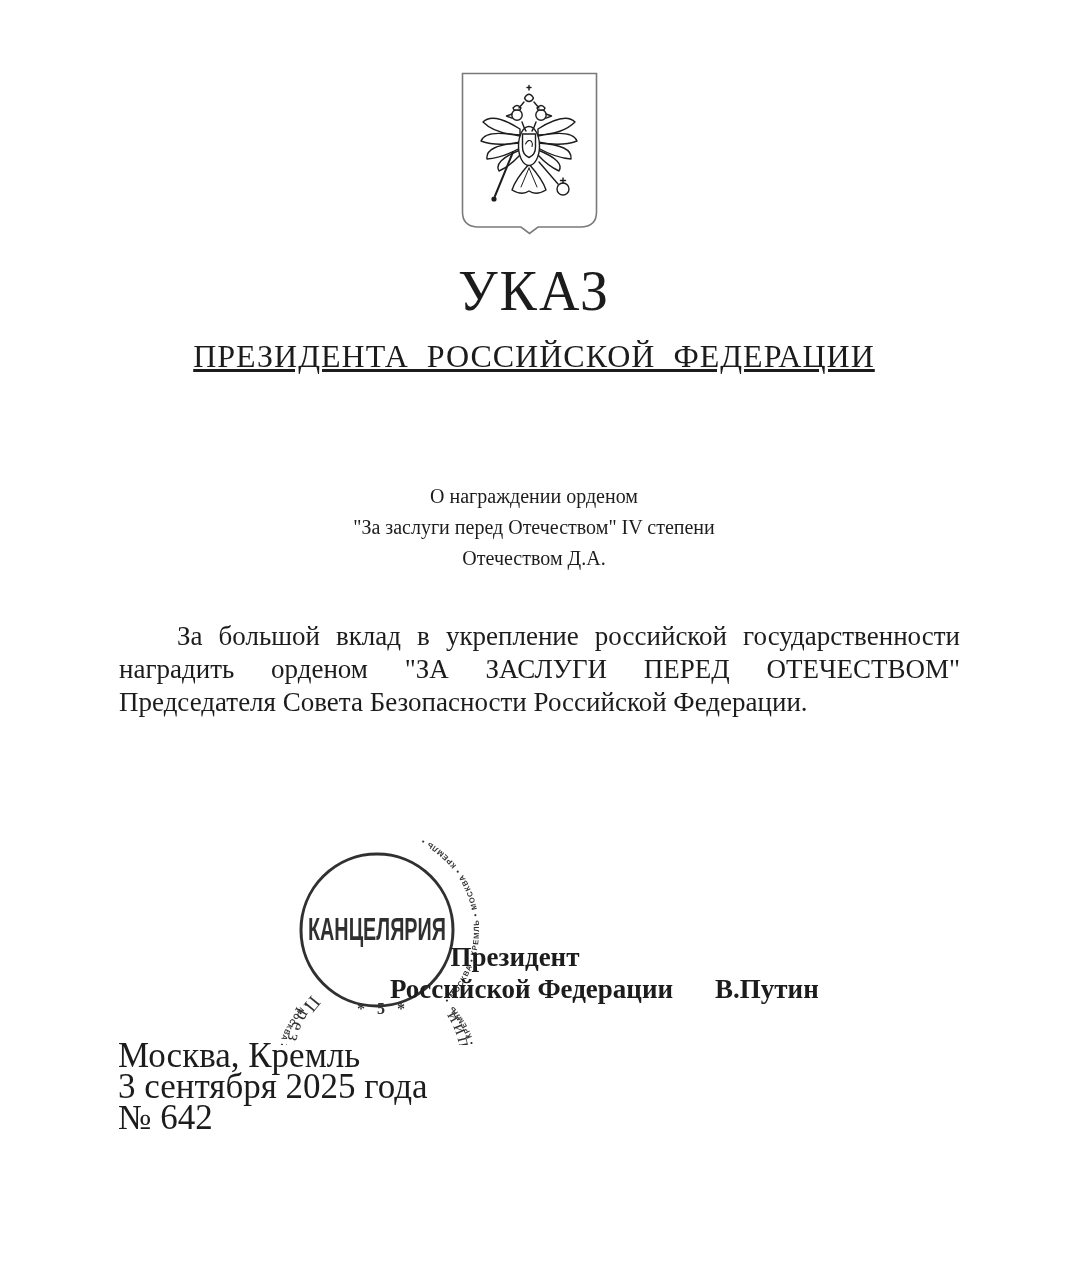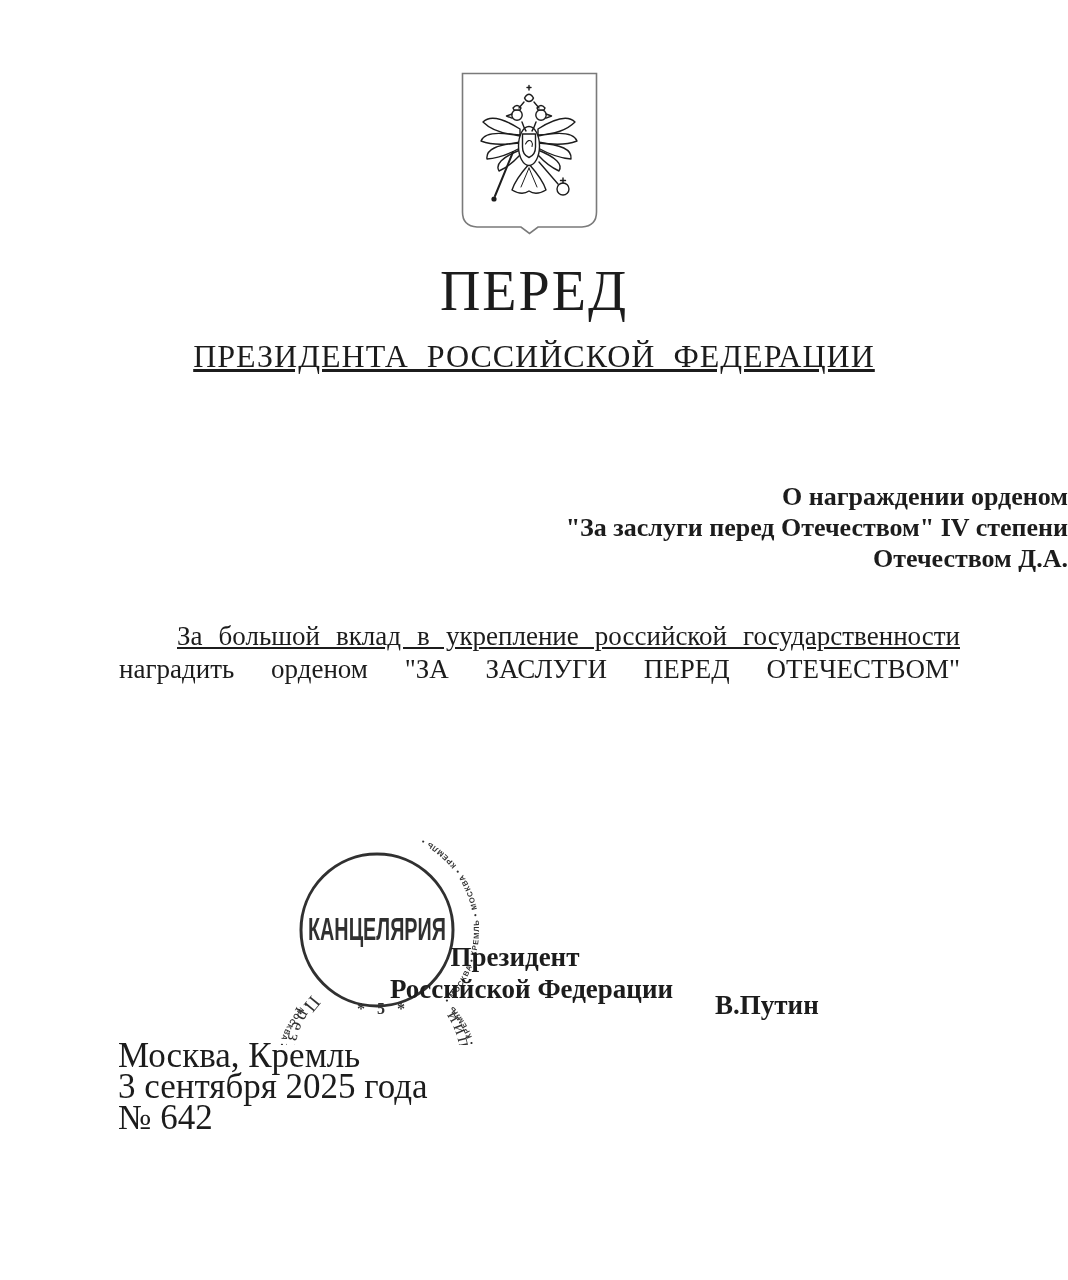--- a/index.html
+++ b/index.html
@@ -12,34 +12,34 @@
   .emblem-box { position:absolute; left:461px; top:72px; width:137px; height:166px; }
   .doc-title {
     position:absolute; top:261px; left:0; right:0; text-align:center;
     font-size:56px; line-height:60px; letter-spacing:2px; font-weight:400;
   }
   .doc-subtitle {
     position:absolute; top:336px; left:0; right:0; text-align:center;
     font-size:32px; line-height:40px; letter-spacing:1px; word-spacing:9px;text-decoration:underline;
   }
   .subject {
-    position:absolute; top:481px; left:0; right:0; text-align:right;
-    font-size:26px; font-weight:bold; line-height:31px;
+    position:absolute; top:481px; left:0; right:0; text-align:center;
+    font-size:20px; font-weight:normal; line-height:31px;
   }
   .body-par {
     position:absolute; left:119px; top:620px; width:841px;
     font-size:27px; line-height:33px;
   }
   .jline { text-align:justify; text-align-last:justify; }
-  .jline.indent { text-indent:58px;text-decoration:underline; }
+  .jline.indent { text-indent:58px; }
   .lline { text-align:left; }
   .sig { position:absolute; left:390px; top:941px; font-size:27px; line-height:32px;font-weight:bold; }
   .sig-title { width:250px; text-align:center; }
   .sig-row { display:flex; white-space:nowrap; }
-  .sig-name { margin-left:42px;margin-top:16px; }
+  .sig-name { margin-left:42px; }
   .stamp-svg { position:absolute; left:264px; top:817px; width:228px; height:228px; opacity:.92; }
   .footer { position:absolute; left:118px; top:1041px; font-size:35px; line-height:30px; }
   .footer div { margin-bottom:1px; }
 </style>
 </head>
 <body>
 
 <div class="page">
 
   <svg class="emblem-box" viewBox="0 0 137 166">
@@ -86,32 +86,33 @@
       <path d="M63.5 26 Q68 18.5 72.5 26 Q71 29.5 68 29.5 Q65 29.5 63.5 26 Z" fill="#fff"></path>
       <path d="M68 18 V13.5 M66 15.5 H70"></path>
 
       <path d="M63 30 L58 36 M73 30 L78 36"></path>
 
       <path d="M61.5 62 H74.5 V75 Q74.5 83 68 85.5 Q61.5 83 61.5 75 Z" fill="#fff"></path>
       <path d="M64.5 72 Q67.5 66.5 70.5 69.5 Q72 71.5 71 74.5" stroke-width="1.1"></path>
     </g>
   </svg>
 
-  <div class="doc-title">ПЕРЕД</div>
+  <div class="doc-title">УКАЗ</div>
   <div class="doc-subtitle">ПРЕЗИДЕНТА  РОССИЙСКОЙ  ФЕДЕРАЦИИ</div>
 
   <div class="subject">
     <div>О награждении орденом</div>
     <div>"За заслуги перед Отечеством" IV степени</div>
     <div>Отечеством Д.А.</div>
   </div>
 
   <div class="body-par">
     <div class="jline indent">За большой вклад в укрепление российской государственности</div>
     <div class="jline">наградить орденом "ЗА ЗАСЛУГИ ПЕРЕД ОТЕЧЕСТВОМ"</div>
+    <div class="lline">Председателя Совета Безопасности Российской Федерации.</div>
   </div>
 
   <div class="sig">
     <div class="sig-title">Президент</div>
     <div class="sig-row">
       <span>Российской Федерации</span>
       <span class="sig-name">В.Путин</span>
     </div>
   </div>
 

